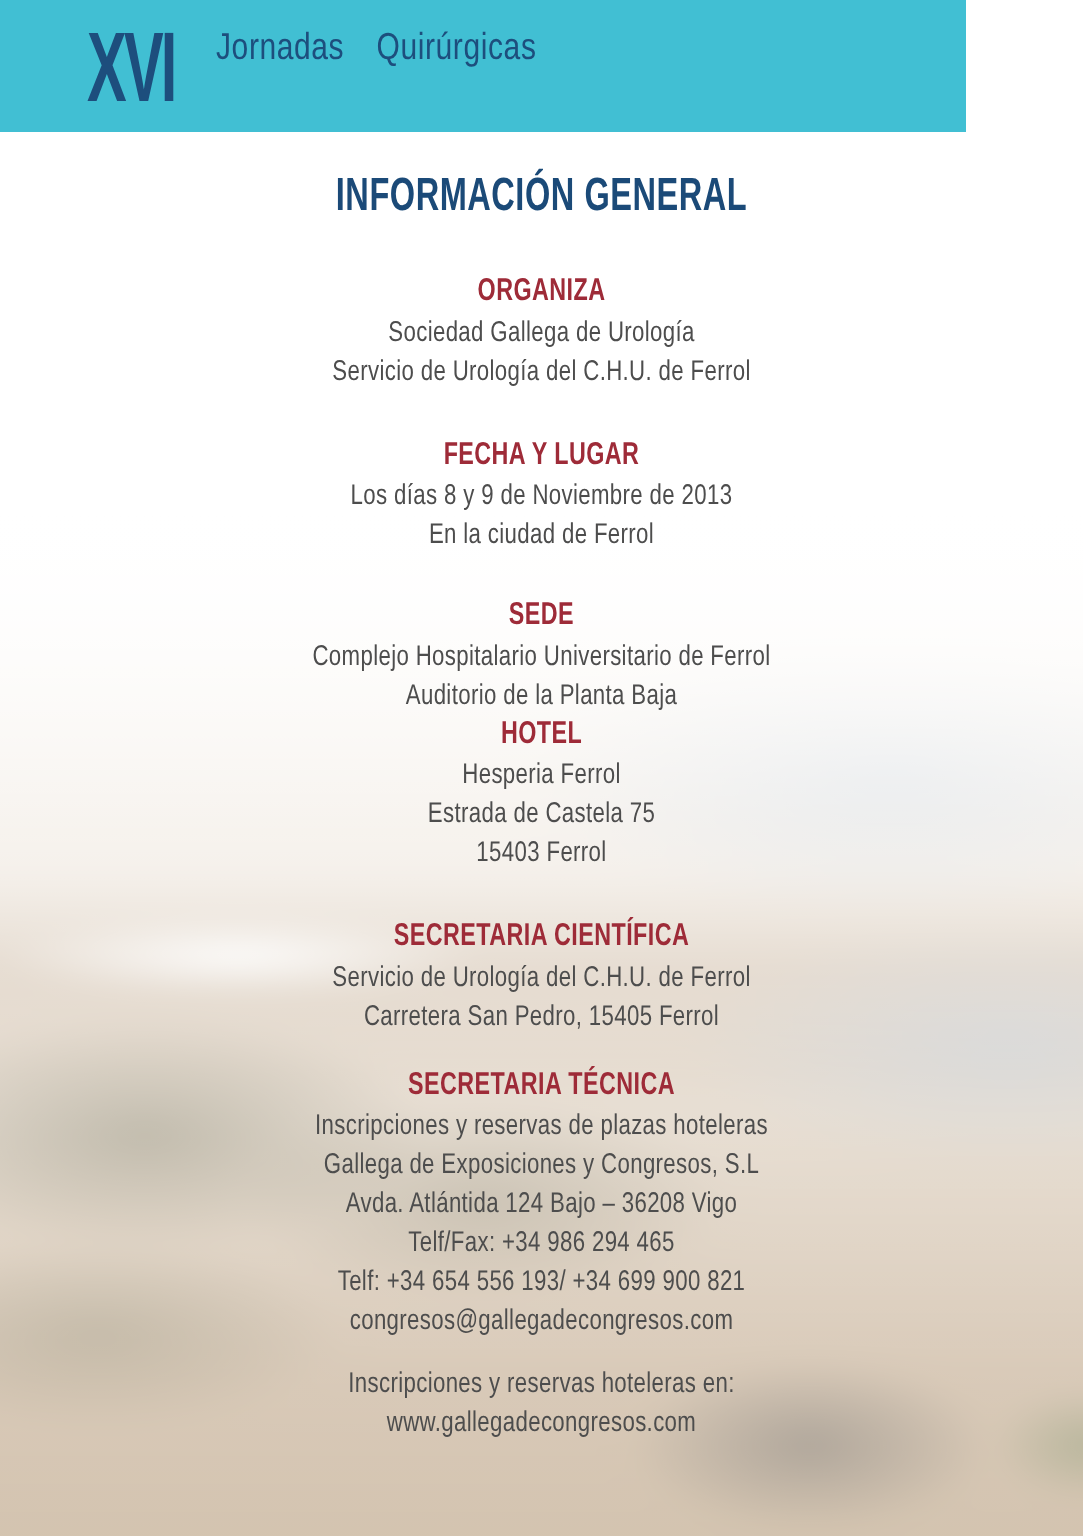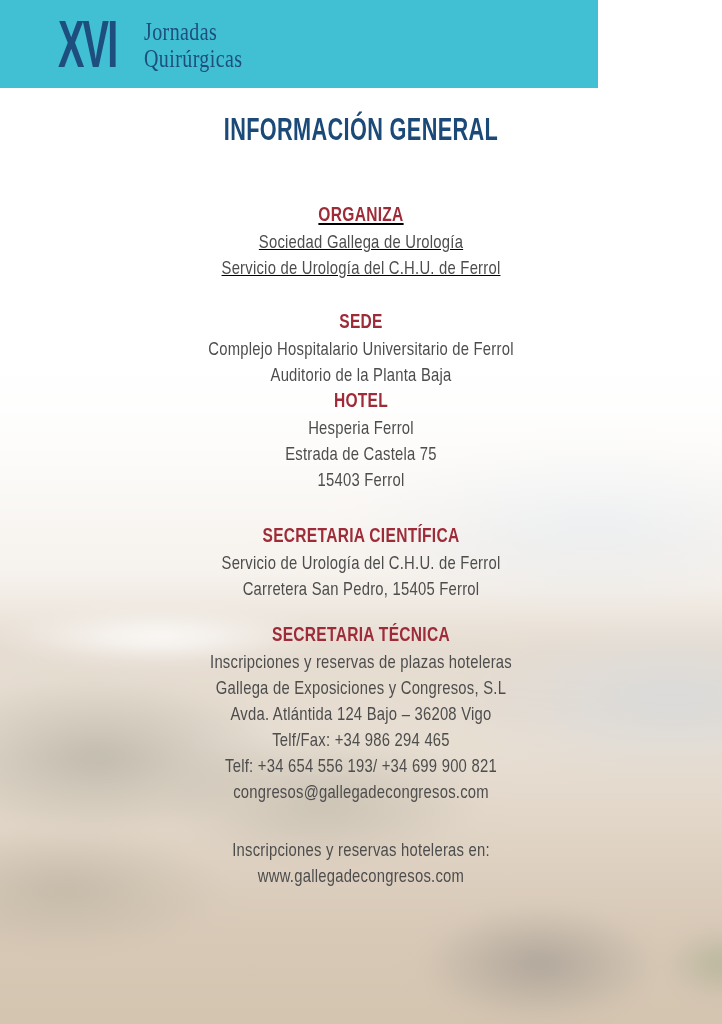--- a/index.html
+++ b/index.html
@@ -3,31 +3,31 @@
 <meta charset="utf-8">
 <style>
   html,body { margin:0; padding:0; background:#ffffff; font-family:"Liberation Sans", sans-serif; }
   .page {
     position:relative; width:722px; height:1024px; margin:0 auto;
     background:#ffffff; overflow:hidden;
   }
 
   
   .band {
-    position:absolute; top:0; left:0; width:598px; height:88px;
+    position:absolute; top:0; left:0; width:644px; height:88px;
     background:#41bfd3; z-index:3;
   }
   .logo { position:absolute; left:58px; top:16px; display:flex; align-items:flex-start; }
   .logo-xvi-wrap { width:86px; height:56px; }
   .logo-xvi {
     display:inline-block; transform:scaleX(0.60); transform-origin:left top;
     font-weight:bold; font-size:66px; line-height:56px; letter-spacing:-3px;
     color:#1d4e7d; white-space:nowrap;
   }
-  .logo-lines { display:flex; flex-direction:column; margin-top:2px;font-family:Liberation Serif, serif; }
+  .logo-lines { display:flex; flex-direction:row; margin-top:2px; }
   .logo-line {
     display:inline-block; transform:scaleX(0.80); transform-origin:left center;
     font-size:25px; line-height:27px; font-weight:400; letter-spacing:0.5px;
     color:#1d4e7d; white-space:nowrap;
   }
 
   
   .photo { position:absolute; left:0; top:340px; width:722px; height:684px; overflow:hidden; z-index:1; }
   .photo-inner {
     position:absolute; inset:-28px; filter:blur(9px);
@@ -53,33 +53,33 @@
   }
 
   
   .content { position:absolute; top:0; left:0; width:722px; z-index:2; text-align:center; }
   .title {
     margin:114px 0 0 0; font-weight:bold; font-size:31px; line-height:32px;
     color:#1b4a78; letter-spacing:0.5px;
     transform:scaleX(0.70); transform-origin:center;
   }
   .section { margin:0; }
-  .s-gap-1 { margin-top:56px;text-decoration:underline; } .s-gap-2 { margin-top:30px; } .s-gap-3 { margin-top:28px; }
+  .s-gap-1 { margin-top:36px; } .s-gap-2 { margin-top:30px; } .s-gap-3 { margin-top:28px; }
   .s-gap-4 { } .s-gap-5 { margin-top:30px; } .s-gap-6 { margin-top:20px; }
   .heading {
     font-weight:bold; font-size:21px; line-height:24px; color:#9e2b38;
     letter-spacing:0.4px; transform:scaleX(0.74); transform-origin:center;
     margin-bottom:3px;
   }
   .bodyline {
     font-size:19px; line-height:26px; color:#4d4d4d; font-weight:400;
     letter-spacing:0.3px; transform:scaleX(0.78); transform-origin:center;
     white-space:nowrap;
   }
-  .footer-block { margin-top:32px; }
+  .footer-block { margin-top:16px; }
 </style>
 </head>
 <body>
 
 <div class="page">
 
   <div class="band">
     <div class="logo">
       <span class="logo-xvi-wrap"><span class="logo-xvi">XVI</span></span>
       <span class="logo-lines">
@@ -97,20 +97,25 @@
   <div class="content">
 
     <div class="title">INFORMACIÓN GENERAL</div>
 
     <div class="section s-gap-1">
       <div class="heading">ORGANIZA</div>
       <div class="bodyline">Sociedad Gallega de Urología</div>
       <div class="bodyline">Servicio de Urología del C.H.U. de Ferrol</div>
     </div>
 
+    <div class="section s-gap-2">
+      <div class="heading">FECHA Y LUGAR</div>
+      <div class="bodyline">Los días 8 y 9 de Noviembre de 2013</div>
+      <div class="bodyline">En la ciudad de Ferrol</div>
+    </div>
 
     <div class="section s-gap-3">
       <div class="heading">SEDE</div>
       <div class="bodyline">Complejo Hospitalario Universitario de Ferrol</div>
       <div class="bodyline">Auditorio de la Planta Baja</div>
     </div>
 
     <div class="section s-gap-4">
       <div class="heading">HOTEL</div>
       <div class="bodyline">Hesperia Ferrol</div>

